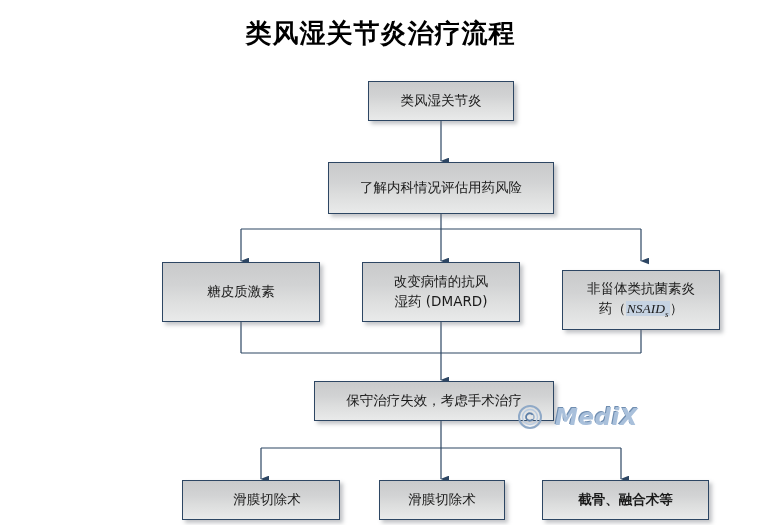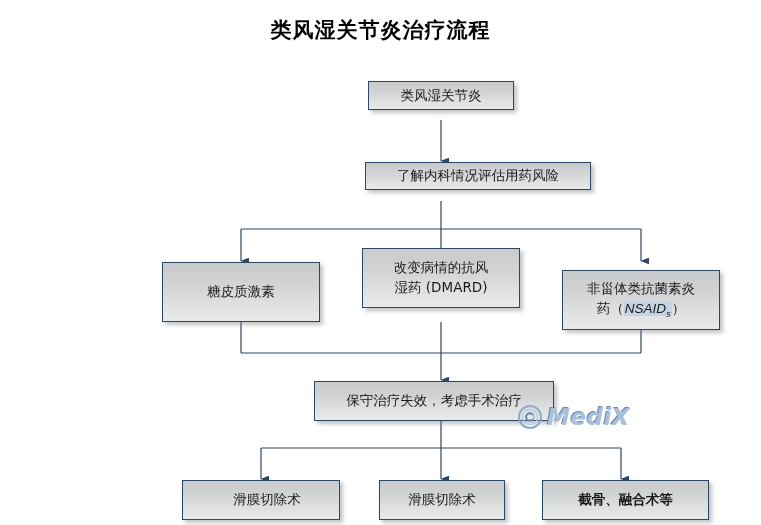--- a/index.html
+++ b/index.html
@@ -22,21 +22,21 @@
     height: 525px;
   }
 
   
   .title {
     position: absolute;
     left: 0;
     top: 16px;
     width: 761px;
     text-align: center;
-    font-size: 21px;
+    font-size: 26px;
     font-weight: bold;
     color: #000000;
     letter-spacing: 1px;
     font-family: "DejaVu Sans", "Liberation Sans", sans-serif;
   }
 
   
   #connectors {
     position: absolute;
     left: 0; top: 0;
@@ -62,37 +62,37 @@
     font-family: "DejaVu Sans", "Liberation Sans", sans-serif;
   }
   .node .label {
     display: block;
     padding: 0 6px;
     white-space: pre-line;
   }
 
   
   .nsaid {
-    font-family: Liberation Sans, sans-serif;
+    font-family: Liberation Serif, serif;
     font-style: italic;
     background: #c6d3e2;
     padding: 0 1px;
   }
   .nsaid sub {
     font-size: 9px;
   }
 
   
   .watermark {
     position: absolute;
     left: 517px;
     top: 404px;
     display: flex;
     align-items: center;
-    gap: 4px;
+    gap: 12px;
     font-family: "DejaVu Sans", "Liberation Sans", sans-serif;
     font-size: 23px;
     font-weight: bold;
     font-style: italic;
     color: #a9c0db;
     text-shadow: 1px 1px 0 #ffffff, -1px -1px 0 #6f8db0;
     letter-spacing: 0.5px;
   }
   .watermark .wm-mark {
     width: 26px;
@@ -130,33 +130,33 @@
       <line x1="441" y1="322" x2="441" y2="380" marker-end="url(#arrowhead)"></line>
 
       <line x1="441" y1="420" x2="441" y2="448"></line>
       <line x1="261" y1="448" x2="621" y2="448"></line>
       <line x1="261" y1="448" x2="261" y2="479" marker-end="url(#arrowhead)"></line>
       <line x1="441" y1="448" x2="441" y2="479" marker-end="url(#arrowhead)"></line>
       <line x1="621" y1="448" x2="621" y2="479" marker-end="url(#arrowhead)"></line>
     </g>
   </svg>
 
-  <div class="node" style="left:368px; top:81px; width:146px; height:29px;">
+  <div class="node" style="left:368px; top:81px; width:146px; height:40px;">
     <span class="label">类风湿关节炎</span>
   </div>
 
-  <div class="node" style="left:328px; top:162px; width:226px; height:28px;margin-left:37px;">
+  <div class="node" style="left:328px; top:162px; width:226px; height:52px;">
     <span class="label">了解内科情况评估用药风险</span>
   </div>
 
   <div class="node" style="left:162px; top:262px; width:158px; height:60px;">
     <span class="label">糖皮质激素</span>
   </div>
 
-  <div class="node" style="left:362px; top:248px; width:158px; height:60px;">
+  <div class="node" style="left:362px; top:262px; width:158px; height:60px;">
     <span class="label">改变病情的抗风
 湿药 (DMARD)</span>
   </div>
 
   <div class="node" style="left:562px; top:262px; width:158px; height:60px;margin-top:8px;">
     <span class="label"><span>非甾体类抗菌素炎</span><br><span>药（</span><span class="nsaid"><span>NSAID</span><sub>s</sub></span><span>）</span></span>
   </div>
 
   <div class="node" style="left:314px; top:381px; width:240px; height:40px;">
     <span class="label">保守治疗失效，考虑手术治疗</span>

